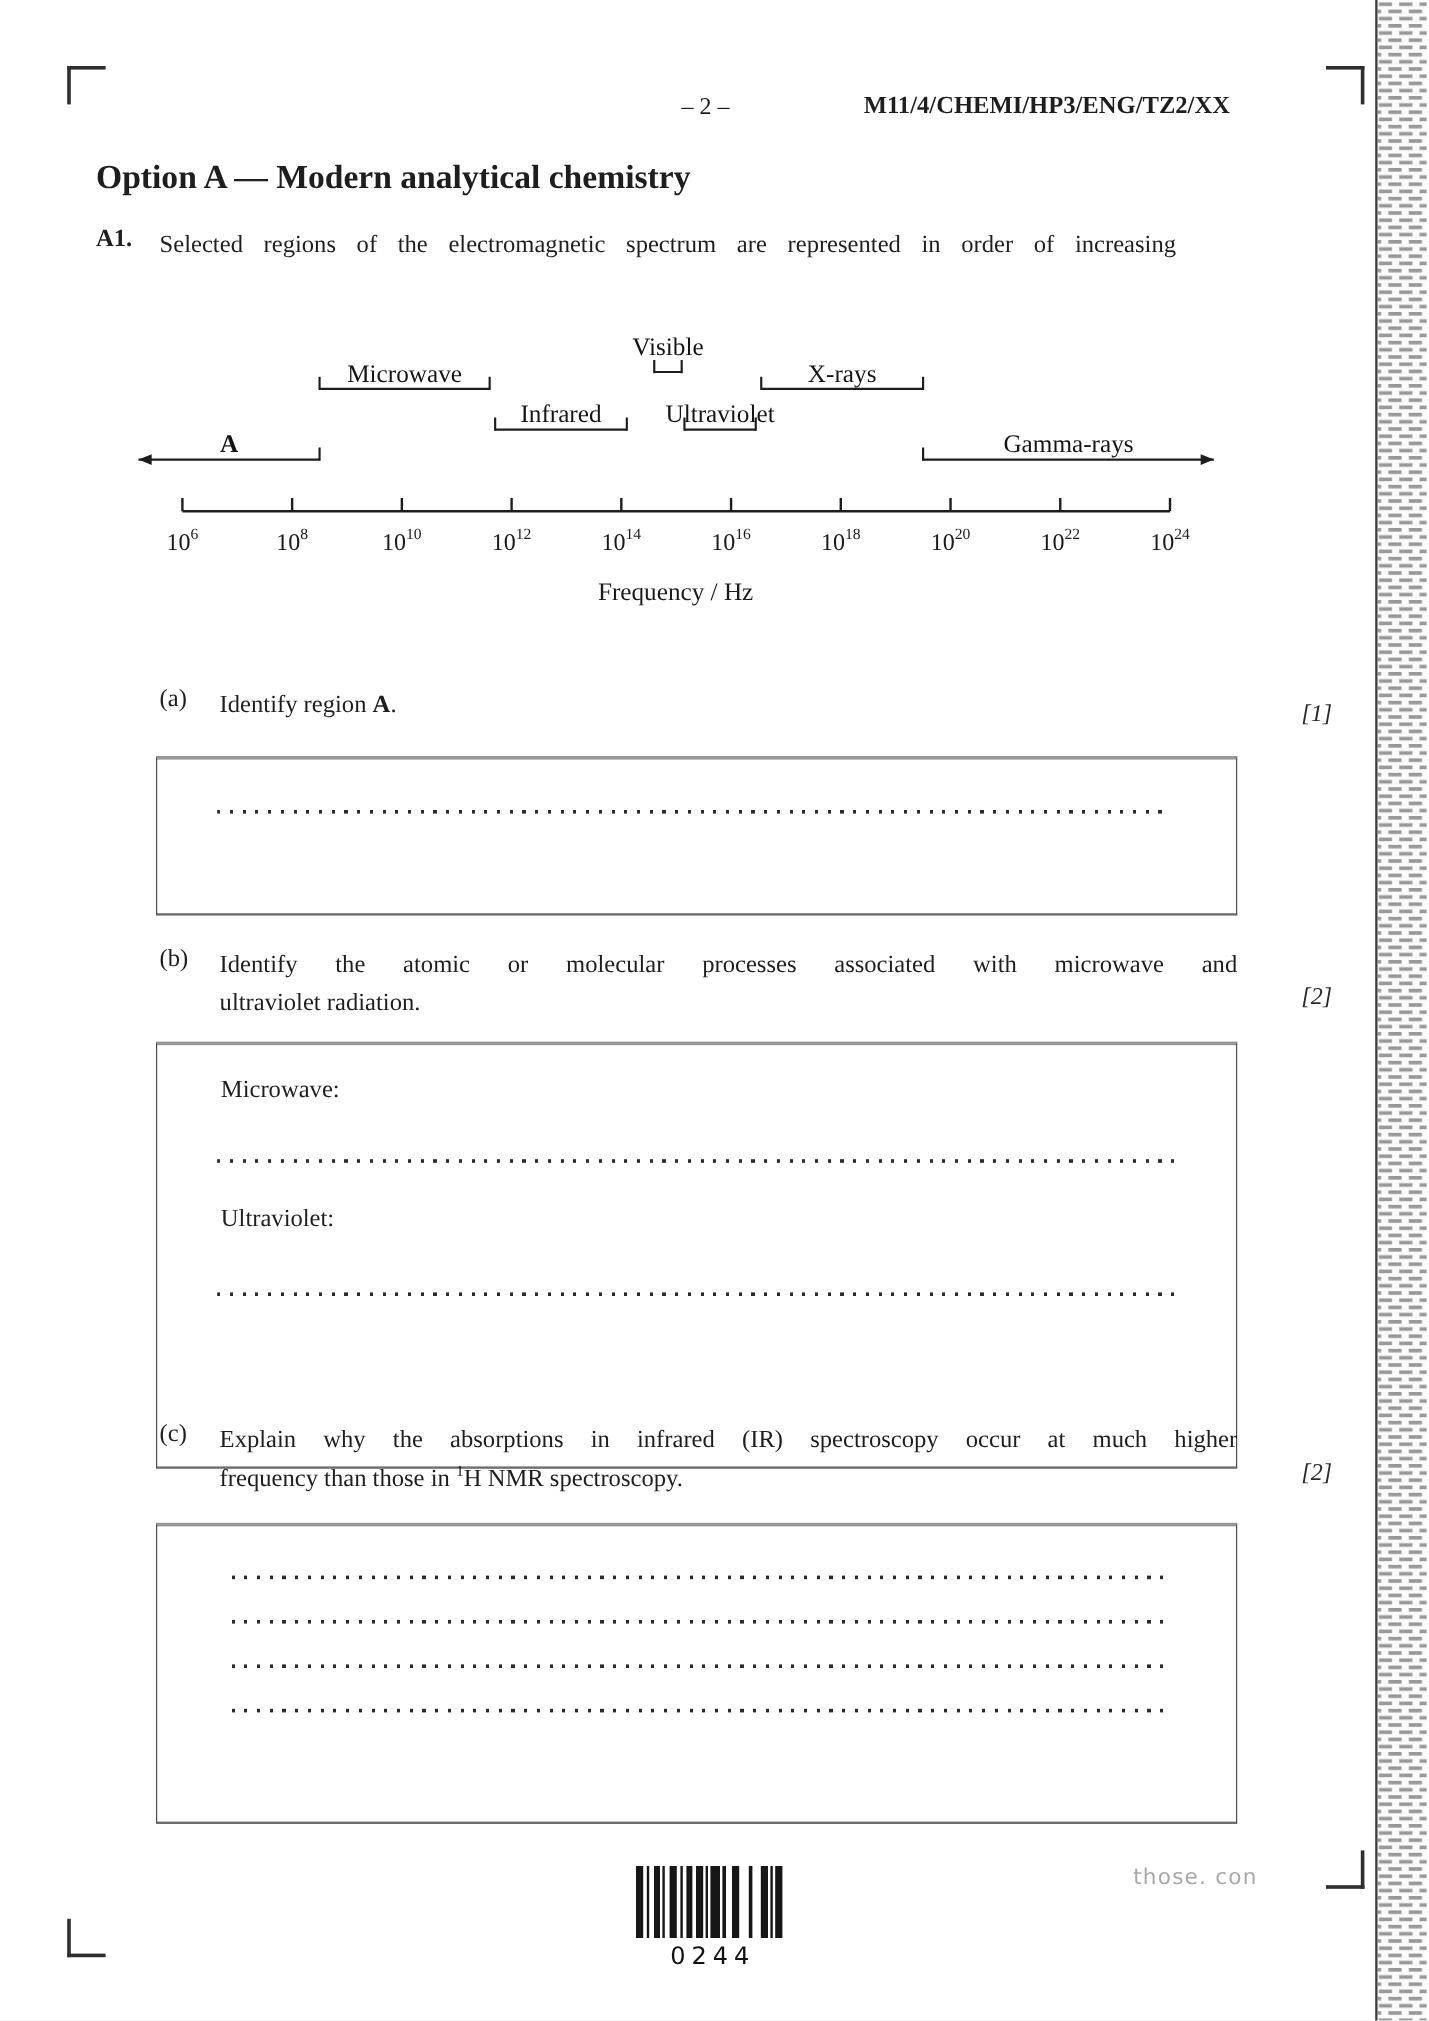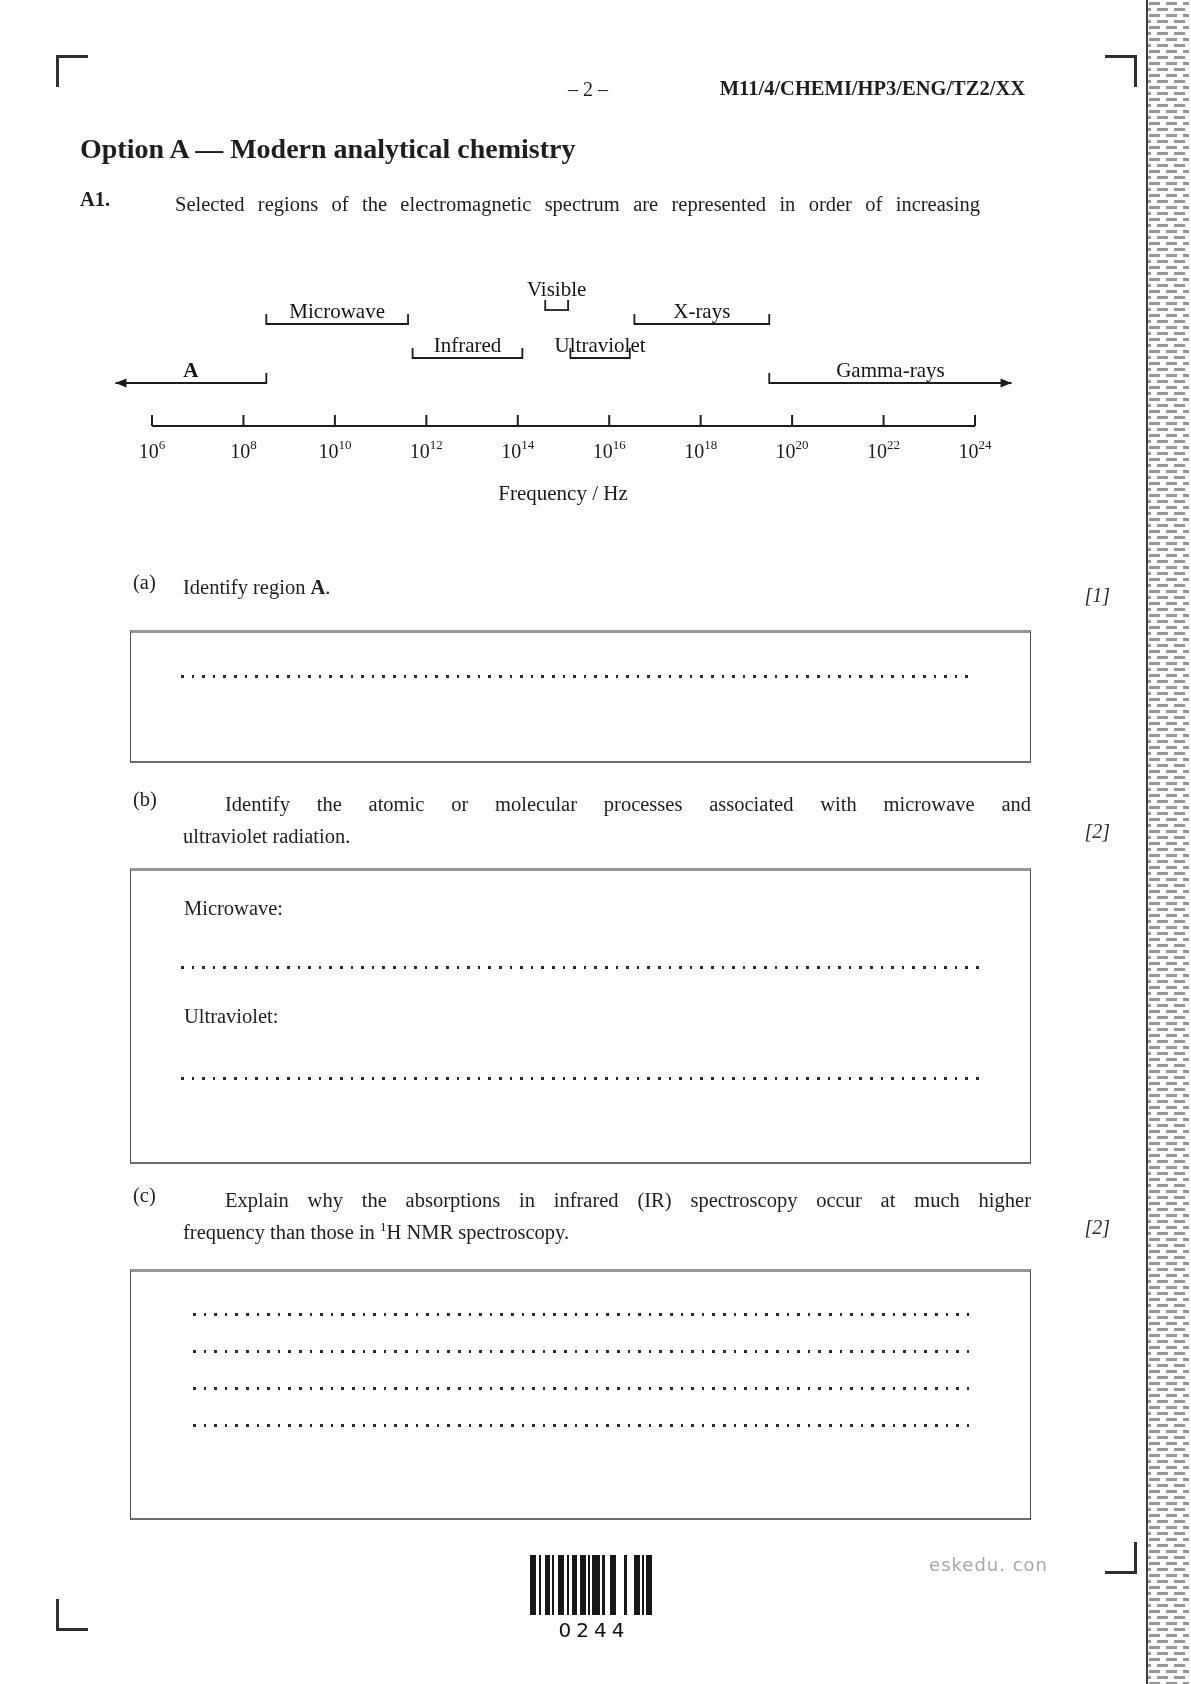--- a/index.html
+++ b/index.html
@@ -16,21 +16,21 @@
   .cm-tl{left:56px;top:55px;border-left:3px solid #2f2f2f;border-top:3px solid #2f2f2f;}
   .cm-tr{left:1105px;top:55px;border-right:3px solid #2f2f2f;border-top:3px solid #2f2f2f;}
   .cm-bl{left:56px;top:1599px;border-left:3px solid #2f2f2f;border-bottom:3px solid #2f2f2f;}
   .cm-br{left:1105px;top:1542px;border-right:3px solid #2f2f2f;border-bottom:3px solid #2f2f2f;}
   
   .strip{right:0;top:0;width:43px;height:1684px;border-left:2px solid #3c3c3c;}
   
   .opt-title{top:133px;left:80px;font-size:28px;font-weight:bold;}
   .qnum{top:188px;left:80px;font-size:20.5px;font-weight:bold;}
   .intro{top:188px;left:133px;width:847px;font-size:20.5px;line-height:32px;}
-  .jline{text-align:justify;text-align-last:justify;margin-left:42px;}
+  .jline{text-align:justify;text-align-last:justify;}
   .part-label{left:133px;font-size:20.5px;}
   .part-text{left:183px;width:848px;font-size:20.5px;line-height:32px;}
   .marks{left:1032px;width:78px;text-align:right;font-size:20px;font-style:italic;color:#2a2a2a;}
   sup.s1{font-size:13px;vertical-align:super;line-height:0;}
   
   #spectrum{left:0;top:250px;}
   #spectrum text{font-family:"Liberation Serif",serif;}
   
   .ansbox{left:130px;width:901px;background:#fff;border:1px solid #4c4c4c;
           border-top:3px solid #979797;border-bottom:2px solid #6e6e6e;box-sizing:border-box;}
@@ -141,21 +141,21 @@
     <div class="abs dots" style="top:42px;left:50px;width:790px;"></div>
   </div>
 
   <div class="abs part-label" style="top:788px;">(b)</div>
   <div class="abs part-text" style="top:788px;">
     <div class="jline">Identify the atomic or molecular processes associated with microwave and</div>
     <div>ultraviolet radiation.</div>
   </div>
   <div class="abs marks" style="top:820px;">[2]</div>
 
-  <div class="abs ansbox" style="top:868px;height:296px;">
+  <div class="abs ansbox" style="top:868px;height:356px;">
     <div class="abs fieldlab" style="top:26px;left:53px;">Microwave:</div>
     <div class="abs dots" style="top:95px;left:50px;width:805px;"></div>
     <div class="abs fieldlab" style="top:134px;left:53px;">Ultraviolet:</div>
     <div class="abs dots" style="top:206px;left:50px;width:805px;"></div>
   </div>
 
   <div class="abs part-label" style="top:1184px;">(c)</div>
   <div class="abs part-text" style="top:1184px;">
     <div class="jline">Explain why the absorptions in infrared (IR) spectroscopy occur at much higher</div>
     <div><span>frequency than those in </span><sup class="s1">1</sup><span>H NMR spectroscopy.</span></div>
@@ -196,15 +196,15 @@
       <span class="bspace" style="width: 8px;"></span>
       <span class="bbar" style="width: 3px;"></span>
       <span class="bspace" style="width: 7px;"></span>
       <span class="bbar" style="width: 6px;"></span>
       <span class="bspace" style="width: 2px;"></span>
       <span class="bbar" style="width: 2px;"></span>
       <span class="bspace" style="width: 2px;"></span>
       <span class="bbar" style="width: 6px;"></span>
     </div>
   <div class="abs bc-digits">0244</div>
-  <div class="abs site-mark">eskedu. con</div>
+  <div class="abs site-mark">those. con</div>
 
 </div>
 
 </body></html>

